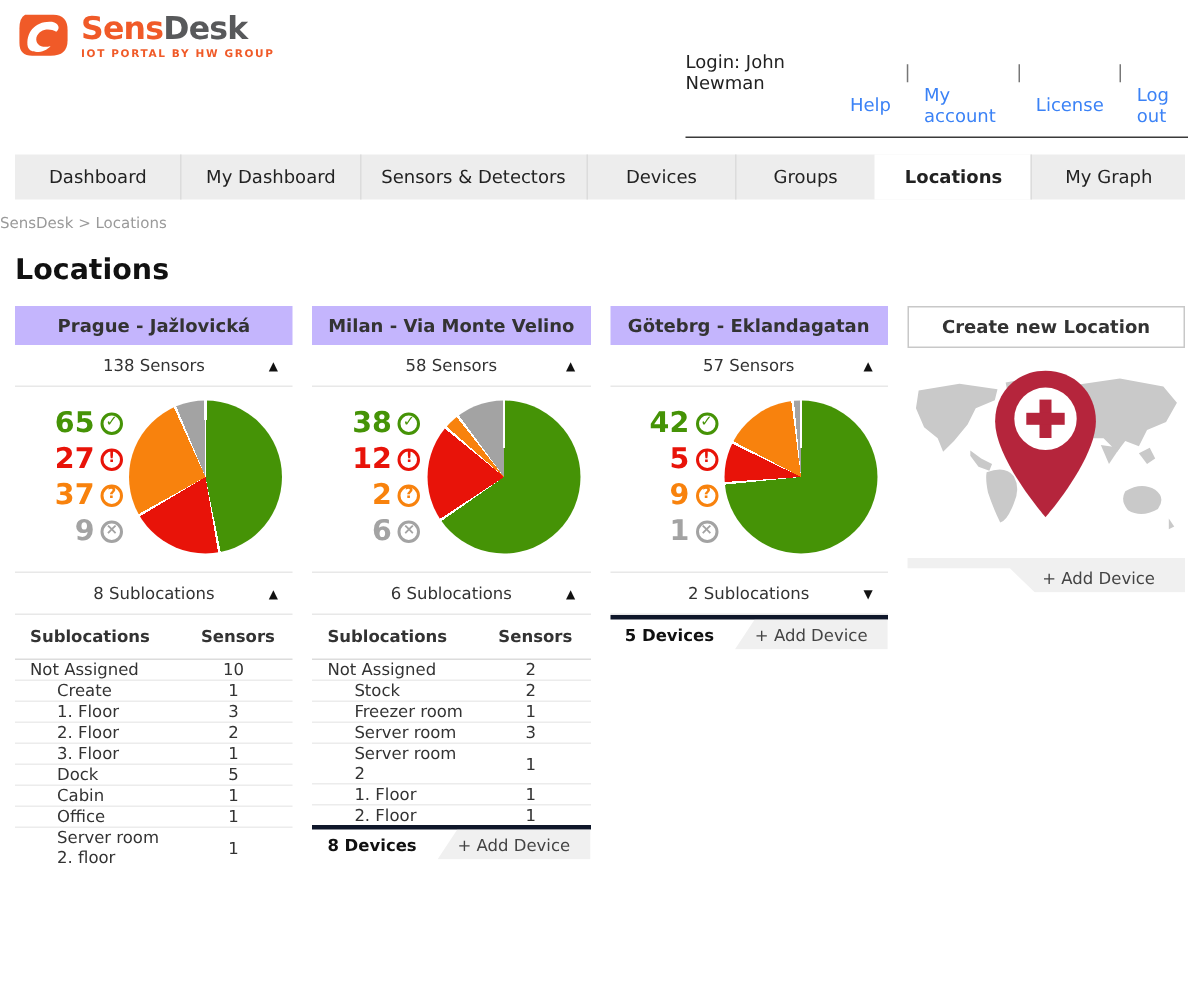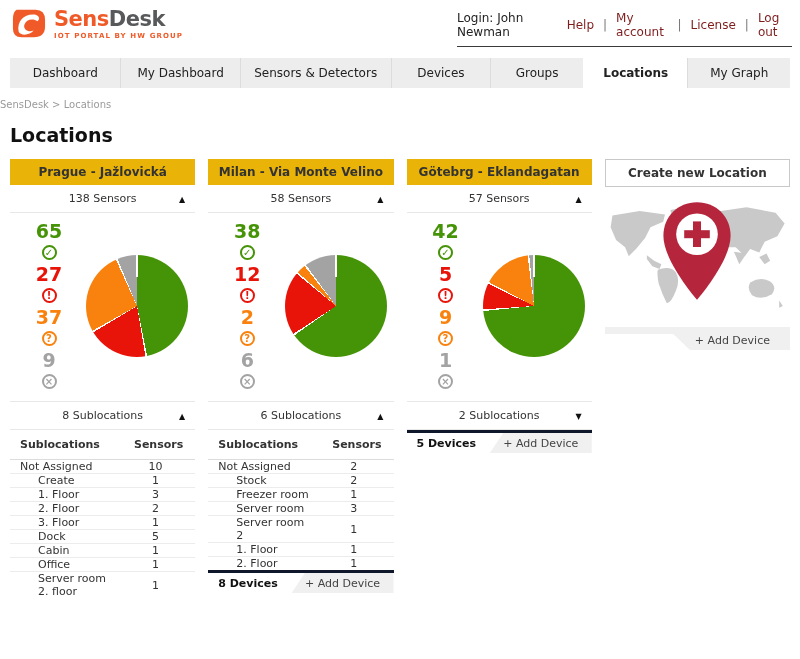--- a/index.html
+++ b/index.html
@@ -13,44 +13,44 @@
   
   .app-header { display:flex; justify-content:space-between; align-items:flex-start; padding:7px 8px 0 10px; }
   .logo { display:flex; align-items:center; gap:6px; cursor:pointer; }
   .logo-text .brand { font-size:21px; font-weight:bold; line-height:1; letter-spacing:-0.5px; }
   .brand .sens { color:#f05a28; }
   .brand .desk { color:#58595b; }
   .tagline { font-size:7px; color:#f05a28; letter-spacing:1.1px; font-weight:bold; margin-top:2px; white-space:nowrap; }
   .header-right { width:335px; margin-top:4px; padding-bottom:7px; border-bottom:1px solid #3a3a3a; display:flex; justify-content:space-between; align-items:center; }
   .login-label { color:#222; }
   .header-links { display:flex; gap:9px; align-items:center; }
-  .header-links a { color:#7f1d1d; text-decoration:none; cursor:pointer; }
+  .header-links a { color:#3b82f6; text-decoration:none; cursor:pointer;margin-top:45px; }
   .header-links .sep { color:#777; }
   
   .main-nav { display:flex; background:#ededed; margin:11px 10px 0 10px; height:30px; }
   .tab { display:flex; align-items:center; justify-content:center; color:#222; cursor:pointer; border-left:1px solid #dcdcdc; }
   .tab:first-child { border-left:none; }
   .tab.active { background:#fff; font-weight:bold; border-left-color:transparent; }
   
   .breadcrumb { padding:11px 12px 0 0; font-size:10px; color:#9a9a9a; }
   .breadcrumb a { color:#9a9a9a; text-decoration:none; cursor:pointer; }
   h1.page-title { font-size:19px; color:#111; margin:14px 0 13px 0; padding:0 10px; }
   
   .cards { display:grid; grid-template-columns:repeat(4,1fr); gap:13px; margin:0 10px; align-items:start; }
   .card { background:#fff; }
-  .card-header { background:#eab308; text-align:center; font-weight:bold; font-size:12px; padding:6px 2px; cursor:pointer; }
+  .card-header { background:#c4b5fd; text-align:center; font-weight:bold; font-size:12px; padding:6px 2px; cursor:pointer; }
   .create-header { background:#fff; border:1px solid #c8c8c8; }
   .row-toggle { position:relative; text-align:center; font-size:11px; padding:7px 0; cursor:pointer; }
   .row-toggle .arr { position:absolute; right:10px; top:50%; transform:translateY(-50%); font-size:8px; color:#111; }
   .sensors-row { border-bottom:1px solid #e8e8e8; }
   .subloc-row { border-top:1px solid #e8e8e8; border-bottom:1px solid #e8e8e8; }
   
   .chart-area { display:flex; align-items:center; padding:9px 4px 12px 6px; min-height:118px; }
   .stats { display:flex; flex-direction:column; gap:5px; width:66px; flex:none; }
-  .stat { display:flex; align-items:center; justify-content:flex-end; gap:4px; font-size:19px; font-weight:bold; line-height:1;flex-direction:column; }
+  .stat { display:flex; align-items:center; justify-content:flex-end; gap:4px; font-size:19px; font-weight:bold; line-height:1; }
   .sicon { width:15px; height:15px; flex:none; border:2px solid; border-radius:50%; font-size:10px; font-weight:bold; display:flex; align-items:center; justify-content:center; line-height:1; }
   .pie { width:102px; height:102px; border-radius:50%; margin-left:auto; margin-right:3px; flex:none; }
   
   table.subloc-table { width:100%; border-collapse:collapse; font-size:11px; }
   .subloc-table th { font-weight:bold; text-align:left; padding:8px 10px; border-bottom:1px solid #dcdcdc; }
   .subloc-table th.num { text-align:right; width:62px; padding-right:12px; }
   .subloc-table td { padding:0 10px; border-bottom:1px solid #ececec; color:#333; }
   .subloc-table td.num { text-align:center; width:62px; padding-right:18px; }
   .subloc-table tr.indent td.name { padding-left:28px; }
   .subloc-table tr:last-child td { border-bottom:none; }

